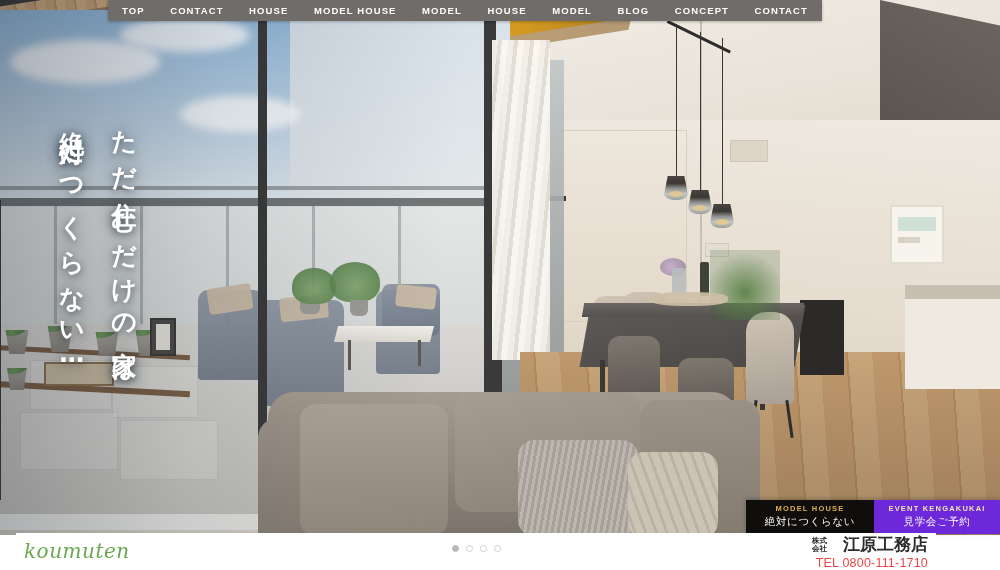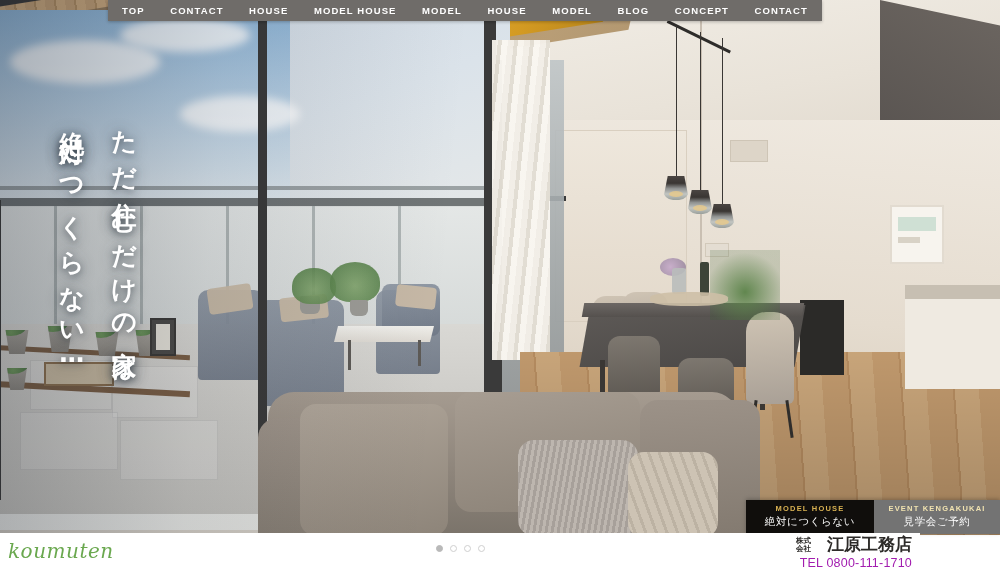--- a/index.html
+++ b/index.html
@@ -156,39 +156,39 @@
     color:#ffffff;font-size:25px;font-weight:bold;letter-spacing:7px;line-height:1.05;
     font-family:"DejaVu Sans",sans-serif;
     text-shadow:0 2px 7px rgba(40,50,60,.62),0 0 16px rgba(40,50,60,.45);}
 
   
   .cta{position:absolute;left:746px;top:500px;width:254px;height:34px;display:flex;z-index:35;
     box-shadow:0 -1px 4px rgba(0,0,0,.25);}
   .cta-btn{flex:0 0 auto;display:flex;flex-direction:column;align-items:center;justify-content:center;
     cursor:pointer;}
   .cta-model{width:128px;background:#100e0c;}
-  .cta-event{width:126px;background:#737373;}
+  .cta-event{width:126px;background:#6d28d9;}
   .cta-en{font-size:7.5px;letter-spacing:1.2px;color:#d8b152;font-weight:bold;line-height:1.4;}
   .cta-event .cta-en{color:#f0e2b0;}
   .cta-ja{font-size:10.5px;color:#ffffff;letter-spacing:.6px;line-height:1.5;
     font-family:"DejaVu Sans",sans-serif;}
 
   
-  .footer{position:absolute;left:0;top:533px;width:920px;height:37px;background:#ffffff;z-index:45;}
+  .footer{position:absolute;left:16px;top:533px;width:920px;height:37px;background:#ffffff;z-index:45;}
   .brand{position:absolute;left:8px;top:6px;font-size:20px;color:#6aa84f;
     font-family:"DejaVu Serif",serif;font-style:italic;letter-spacing:.5px;}
   .dots{position:absolute;left:0;right:0;top:12px;display:flex;justify-content:center;gap:7px;}
   .dot{width:7px;height:7px;border-radius:50%;border:1px solid #cfcfcf;background:#ffffff;box-sizing:border-box;}
   .dot.on{background:#b9b9b9;border-color:#b9b9b9;}
   .corp{position:absolute;right:8px;top:2px;text-align:right;}
   .corp-name{font-family:"DejaVu Sans",sans-serif;color:#2d2b29;font-size:17px;font-weight:bold;
     letter-spacing:0px;line-height:1.15;white-space:nowrap;}
   .corp-name small{font-size:7.5px;display:inline-block;line-height:1.05;vertical-align:middle;
     margin-right:16px;text-align:center;font-weight:bold;}
-  .corp-tel{font-size:12.5px;color:#a21caf;letter-spacing:.2px;margin-top:1px;
+  .corp-tel{font-size:12.5px;color:#ef4444;letter-spacing:.2px;margin-top:1px;
     font-family:"Liberation Sans",sans-serif;}
 </style>
 </head>
 <body>
 
 <div id="stage">
 
   <div class="hero">
 
     <div class="ceil-white"></div>

